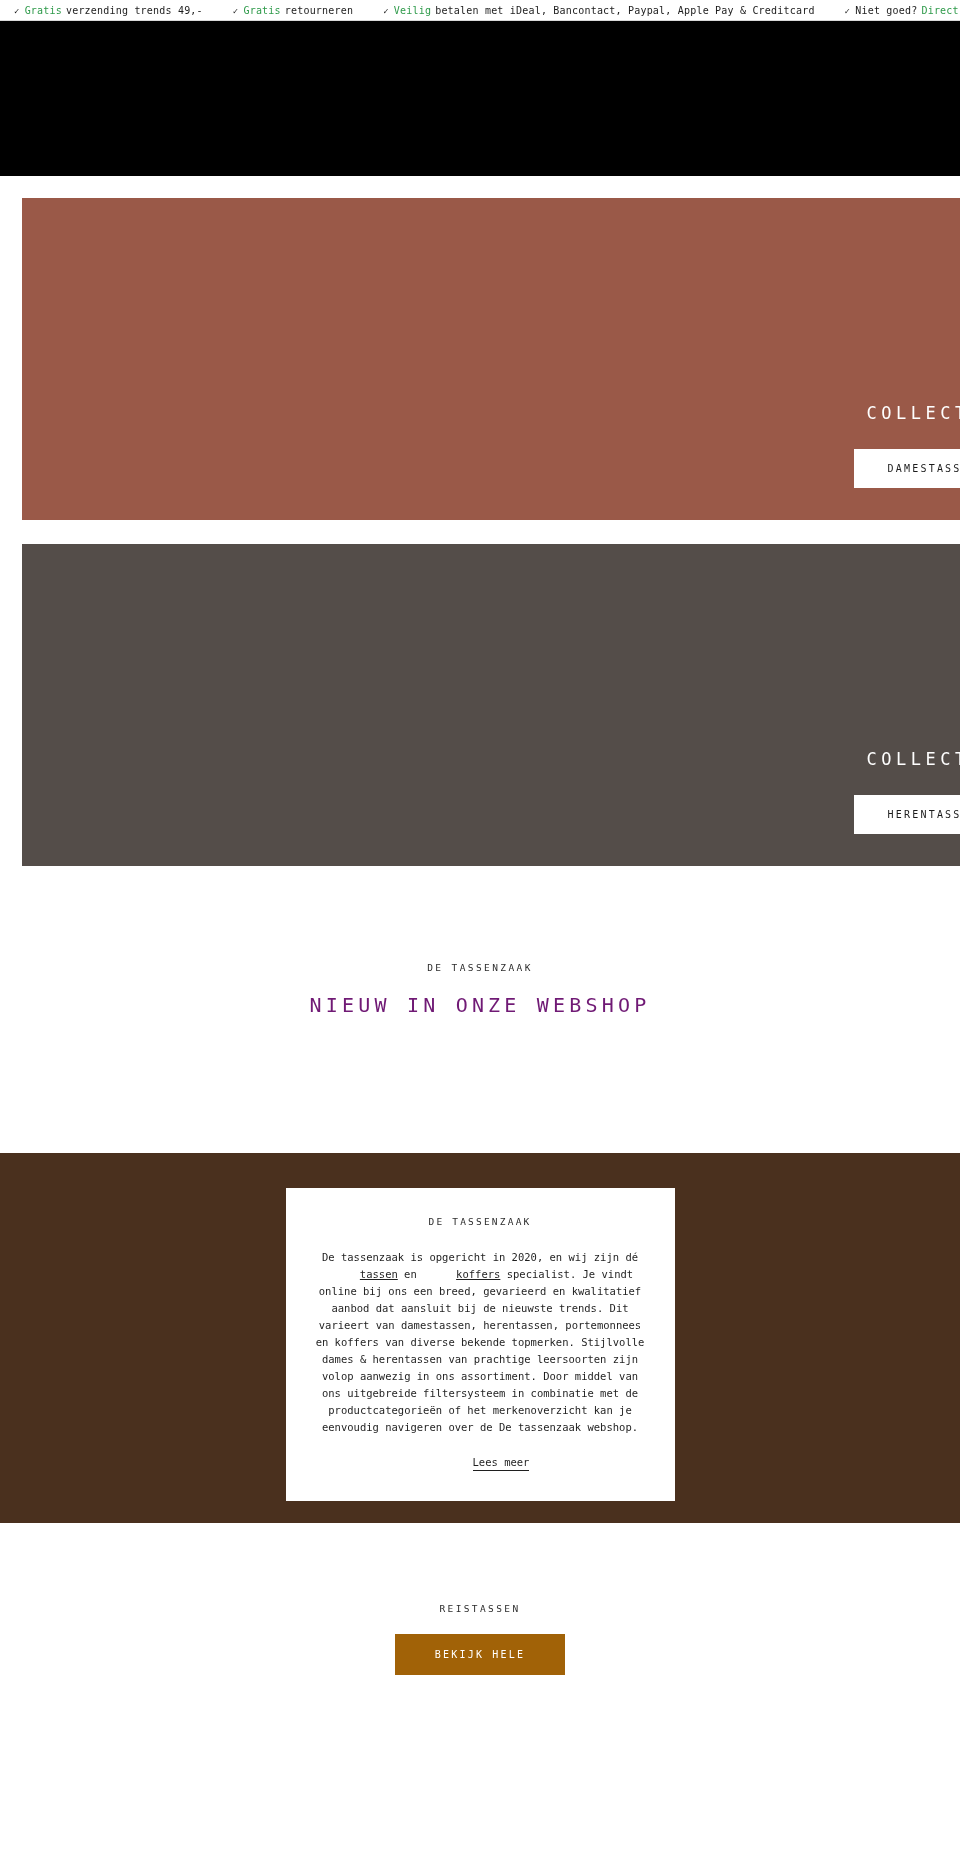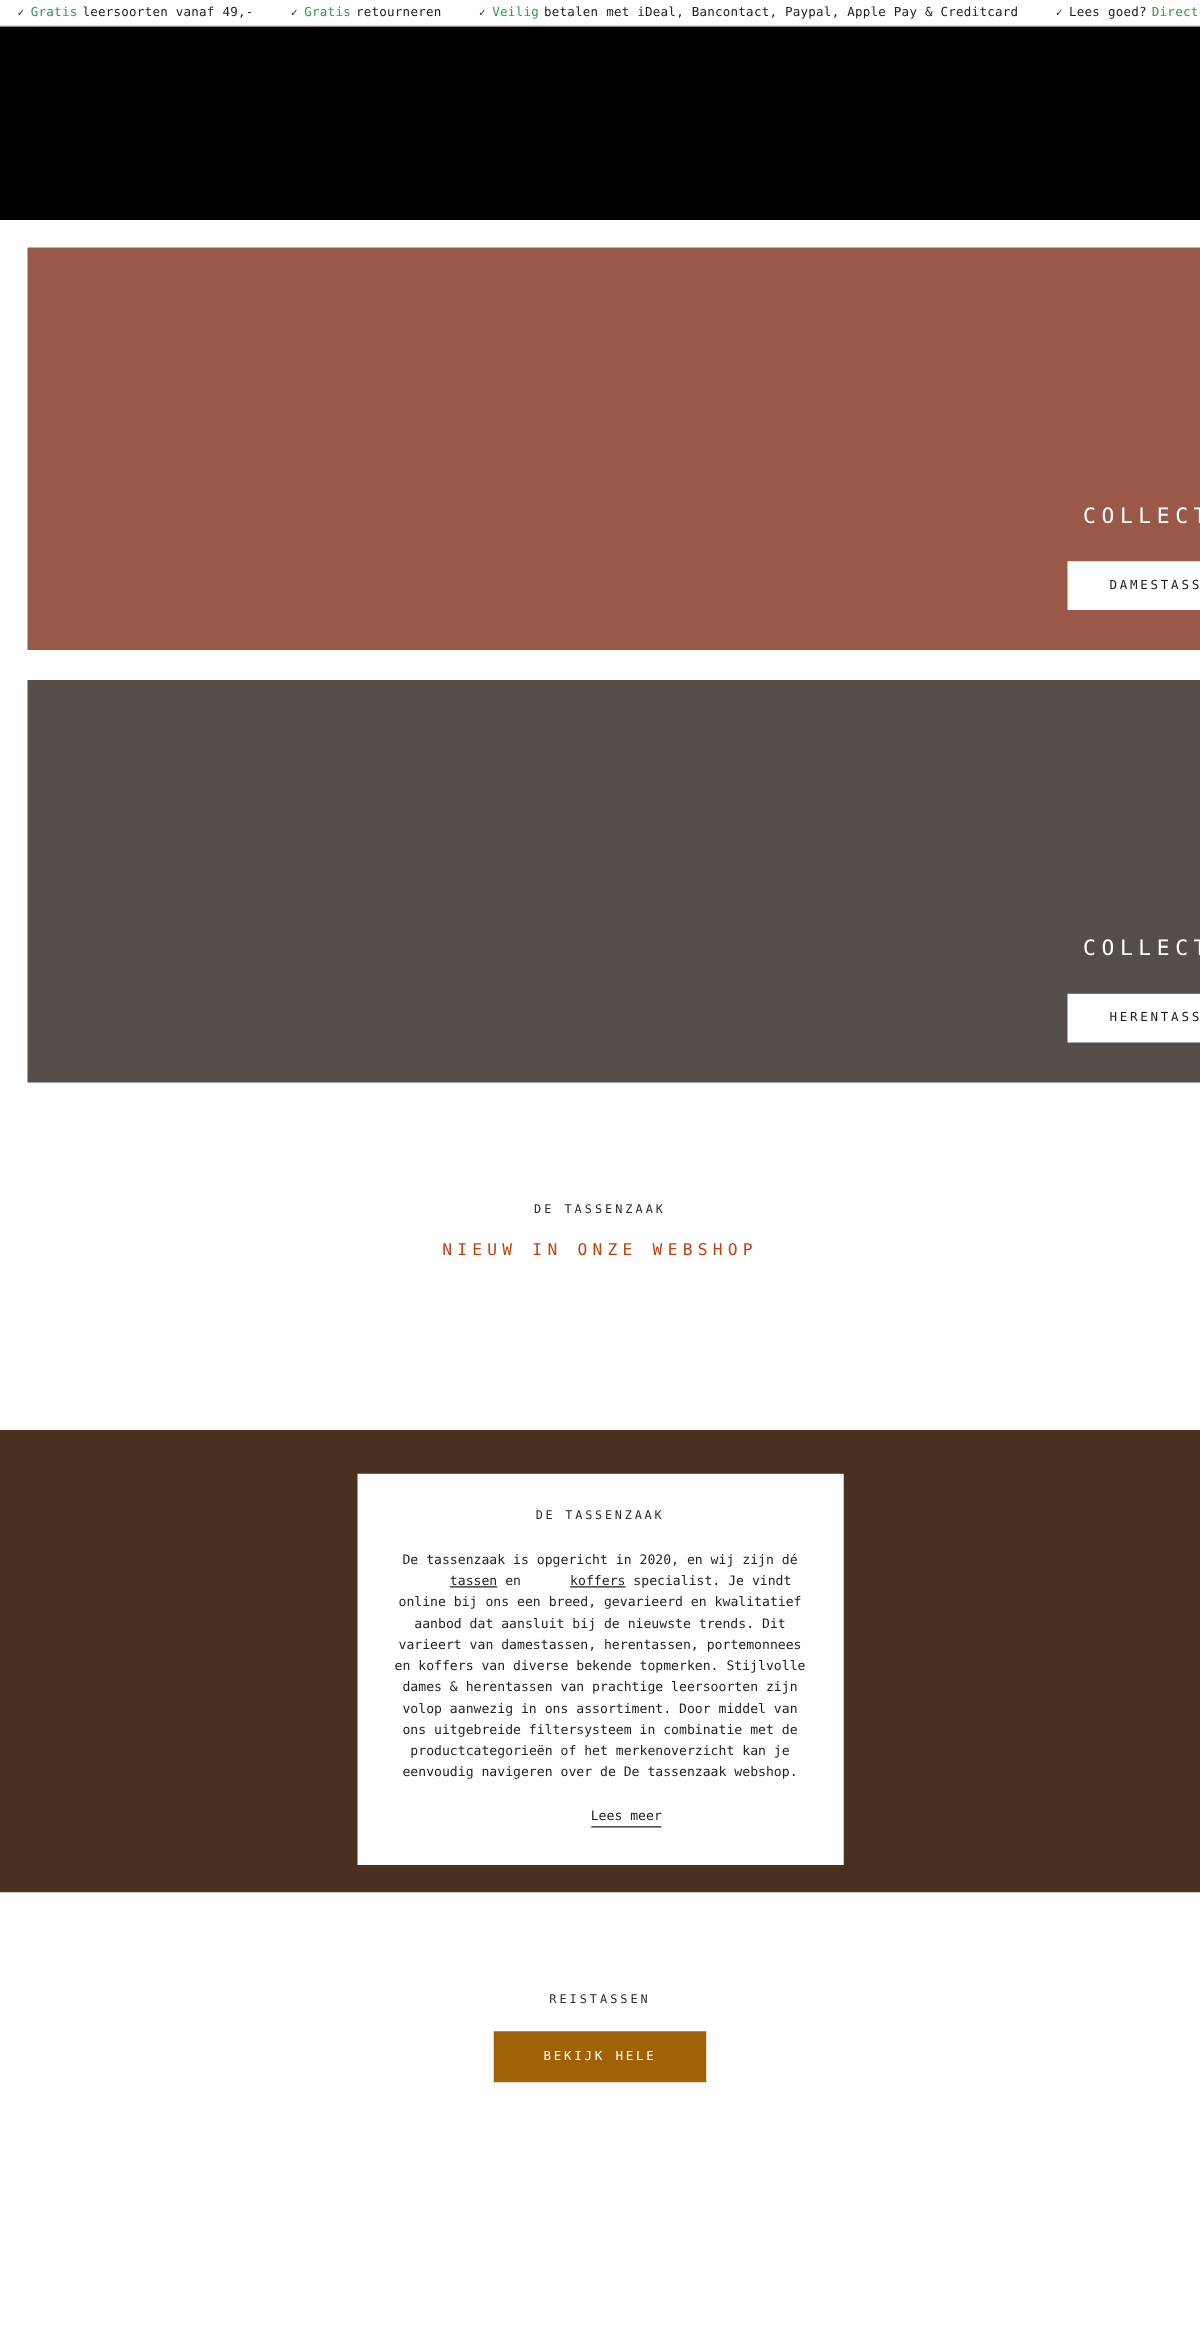--- a/index.html
+++ b/index.html
@@ -112,23 +112,23 @@
     padding: 72px 0 96px 0;
     text-align: center;
   }
   .eyebrow {
     font-size: 9.5px;
     letter-spacing: 2.4px;
     color: #2d2d2d;
     margin-bottom: 20px;
   }
   .section-title {
-    font-size: 13px;
+    font-size: 20px;
     letter-spacing: 4.2px;
-    color: #c2410c;
+    color: #701a75;
     font-weight: 400;
   }
   .newin-products { min-height: 40px; }
 
   
   .about {
     width: 960px;
     background: #4a301e;
     padding: 35px 0 0 0;
     min-height: 370px;
@@ -198,38 +198,38 @@
 </style>
 </head>
 <body>
 
 <div class="usp-bar">
   <div class="usp-track">
 
     <span class="usp-item">
       <span class="usp-check">✓</span>
       <span class="usp-strong">Gratis</span>
-      <span class="usp-plain">leersoorten vanaf 49,-</span>
+      <span class="usp-plain">verzending trends 49,-</span>
     </span>
 
     <span class="usp-item">
       <span class="usp-check">✓</span>
       <span class="usp-strong">Gratis</span>
       <span class="usp-plain">retourneren</span>
     </span>
 
     <span class="usp-item">
       <span class="usp-check">✓</span>
       <span class="usp-strong">Veilig</span>
       <span class="usp-plain">betalen met iDeal, Bancontact, Paypal, Apple Pay &amp; Creditcard</span>
     </span>
 
     <span class="usp-item">
       <span class="usp-check">✓</span>
-      <span class="usp-plain">Lees goed?</span>
+      <span class="usp-plain">Niet goed?</span>
       <span class="usp-strong-after">Direct geld terug</span>
     </span>
 
   </div>
 </div>
 
 <header class="site-header">
   <div class="header-inner"></div>
 </header>
 

